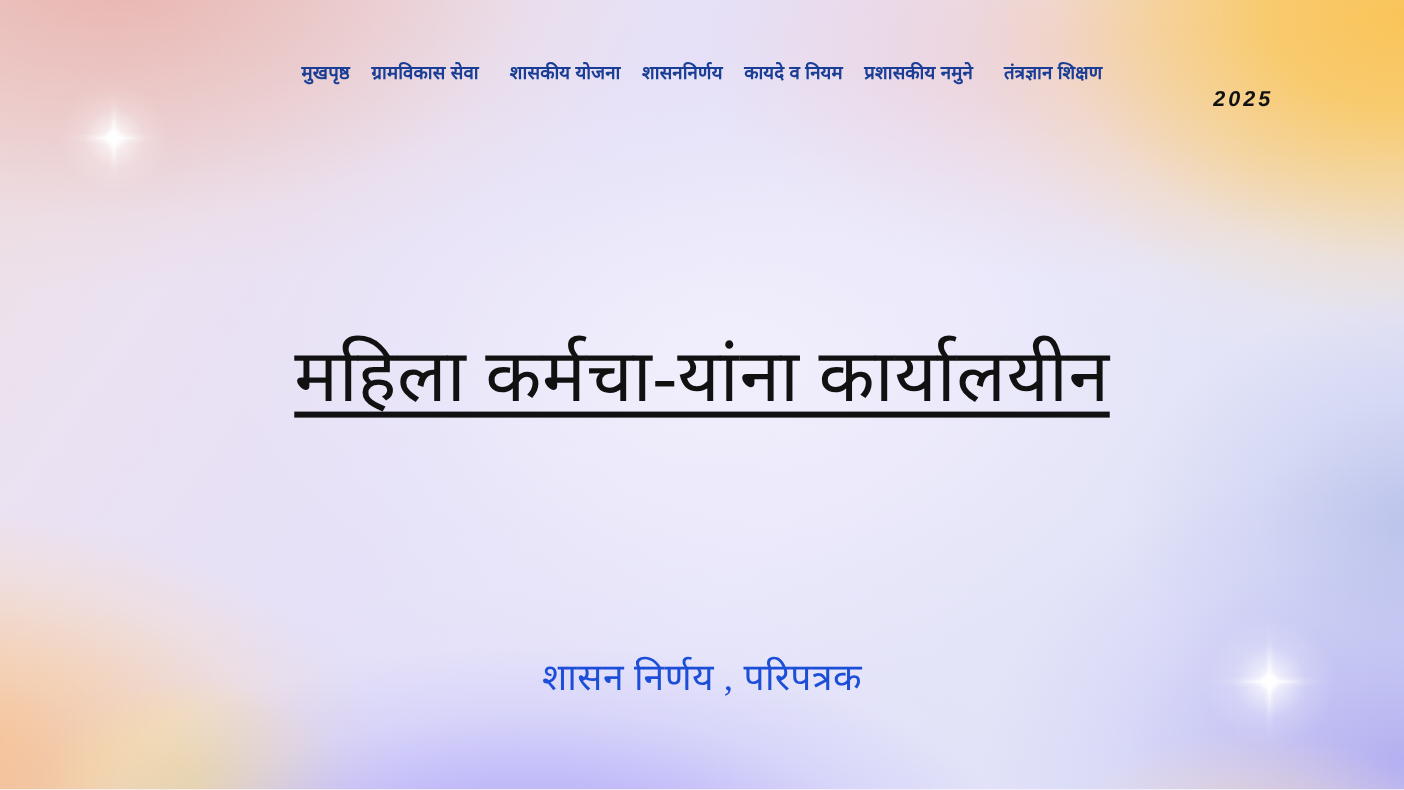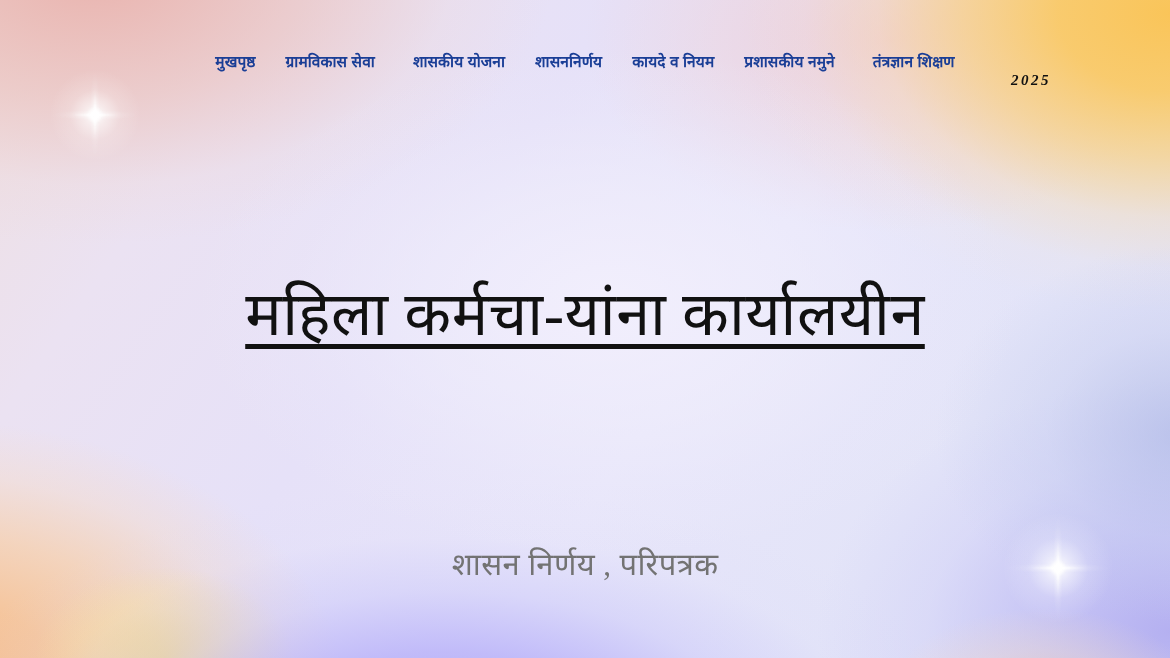--- a/index.html
+++ b/index.html
@@ -210,46 +210,46 @@
 
   
   .navbar {
     position: absolute;
     left: 0;
     right: 0;
     top: 52px;
     display: flex;
     justify-content: center;
     align-items: flex-start;
-    gap: 12px;
+    gap: 0;
     z-index: 6;
   }
   .nav-item {
     color: #1a3e96;
     font-size: 15.5px;
     font-weight: 700;
     line-height: 1.25;
     white-space: nowrap;
     padding: 0 9px;
     letter-spacing: 0.1px;
     cursor: pointer;
   }
   .nav-item.wide-gap { padding-left: 17px; }
 
   .year-badge {
     position: absolute;
     left: 1011px;
     top: 72px;
     color: #111111;
-    font-size: 15px;
+    font-size: 18px;
     font-weight: 700;
     font-style: italic;
     letter-spacing: 2.5px;
     z-index: 7;
-    font-family: Liberation Serif, serif;
+    font-family: Liberation Sans, sans-serif;
   }
 
   
   .headline {
     position: absolute;
     left: 0;
     right: 0;
     top: 248px;
     text-align: center;
     z-index: 5;
@@ -271,21 +271,21 @@
     font-family: Liberation Serif, serif;
   }
 
   
   .subtitle {
     position: absolute;
     left: 0;
     right: 0;
     top: 542px;
     text-align: center;
-    color: #737373;
+    color: #1d4ed8;
     font-size: 31px;
     font-weight: 400;
     letter-spacing: 0.4px;
     z-index: 5;
     font-family: "Liberation Serif", "DejaVu Serif", serif;
   }
 </style>
 </head>
 <body>
 

